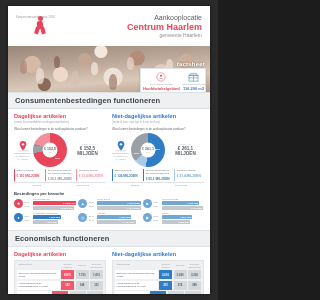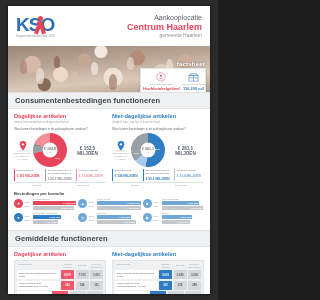--- a/index.html
+++ b/index.html
@@ -124,21 +124,20 @@
   .trow.tot2 .cell{flex:0 0 16px;font-size:2.8px;}
 </style>
 </head>
 <body>
 
 <div class="page">
  <div class="sheet">
 
   <div class="hdr">
     <div class="logo">
-      <div class="ks">KSO</div>
       <div class="fig">
         <i class="f1"></i>
             <i class="f2"></i>
             <i class="f3"></i>
             <i class="f4"></i>
       </div>
       <div class="sub">Koopstromenonderzoek 2016</div>
     </div>
     <div class="hdr-txt">
       <div class="h-l1">Aankooplocatie</div>
@@ -407,21 +406,21 @@
             <div class="bar" style="background:#c3c7cb;width:64%;">
               <b>€ 22,6 mln</b>
                 </div>
           </div>
         </div>
       </div>
     </div>
   </div>
 
   <div class="band ef">
-    <h2>Gemiddelde functioneren</h2>
+    <h2>Economisch functioneren</h2>
   </div>
 
   <div class="body">
     <div class="cols">
 
       <div class="col">
         <div class="col-h">Dagelijkse artikelen</div>
         <div class="tbl">
           <div class="trow thd">
             <div class="tlab">Omschrijving</div>

